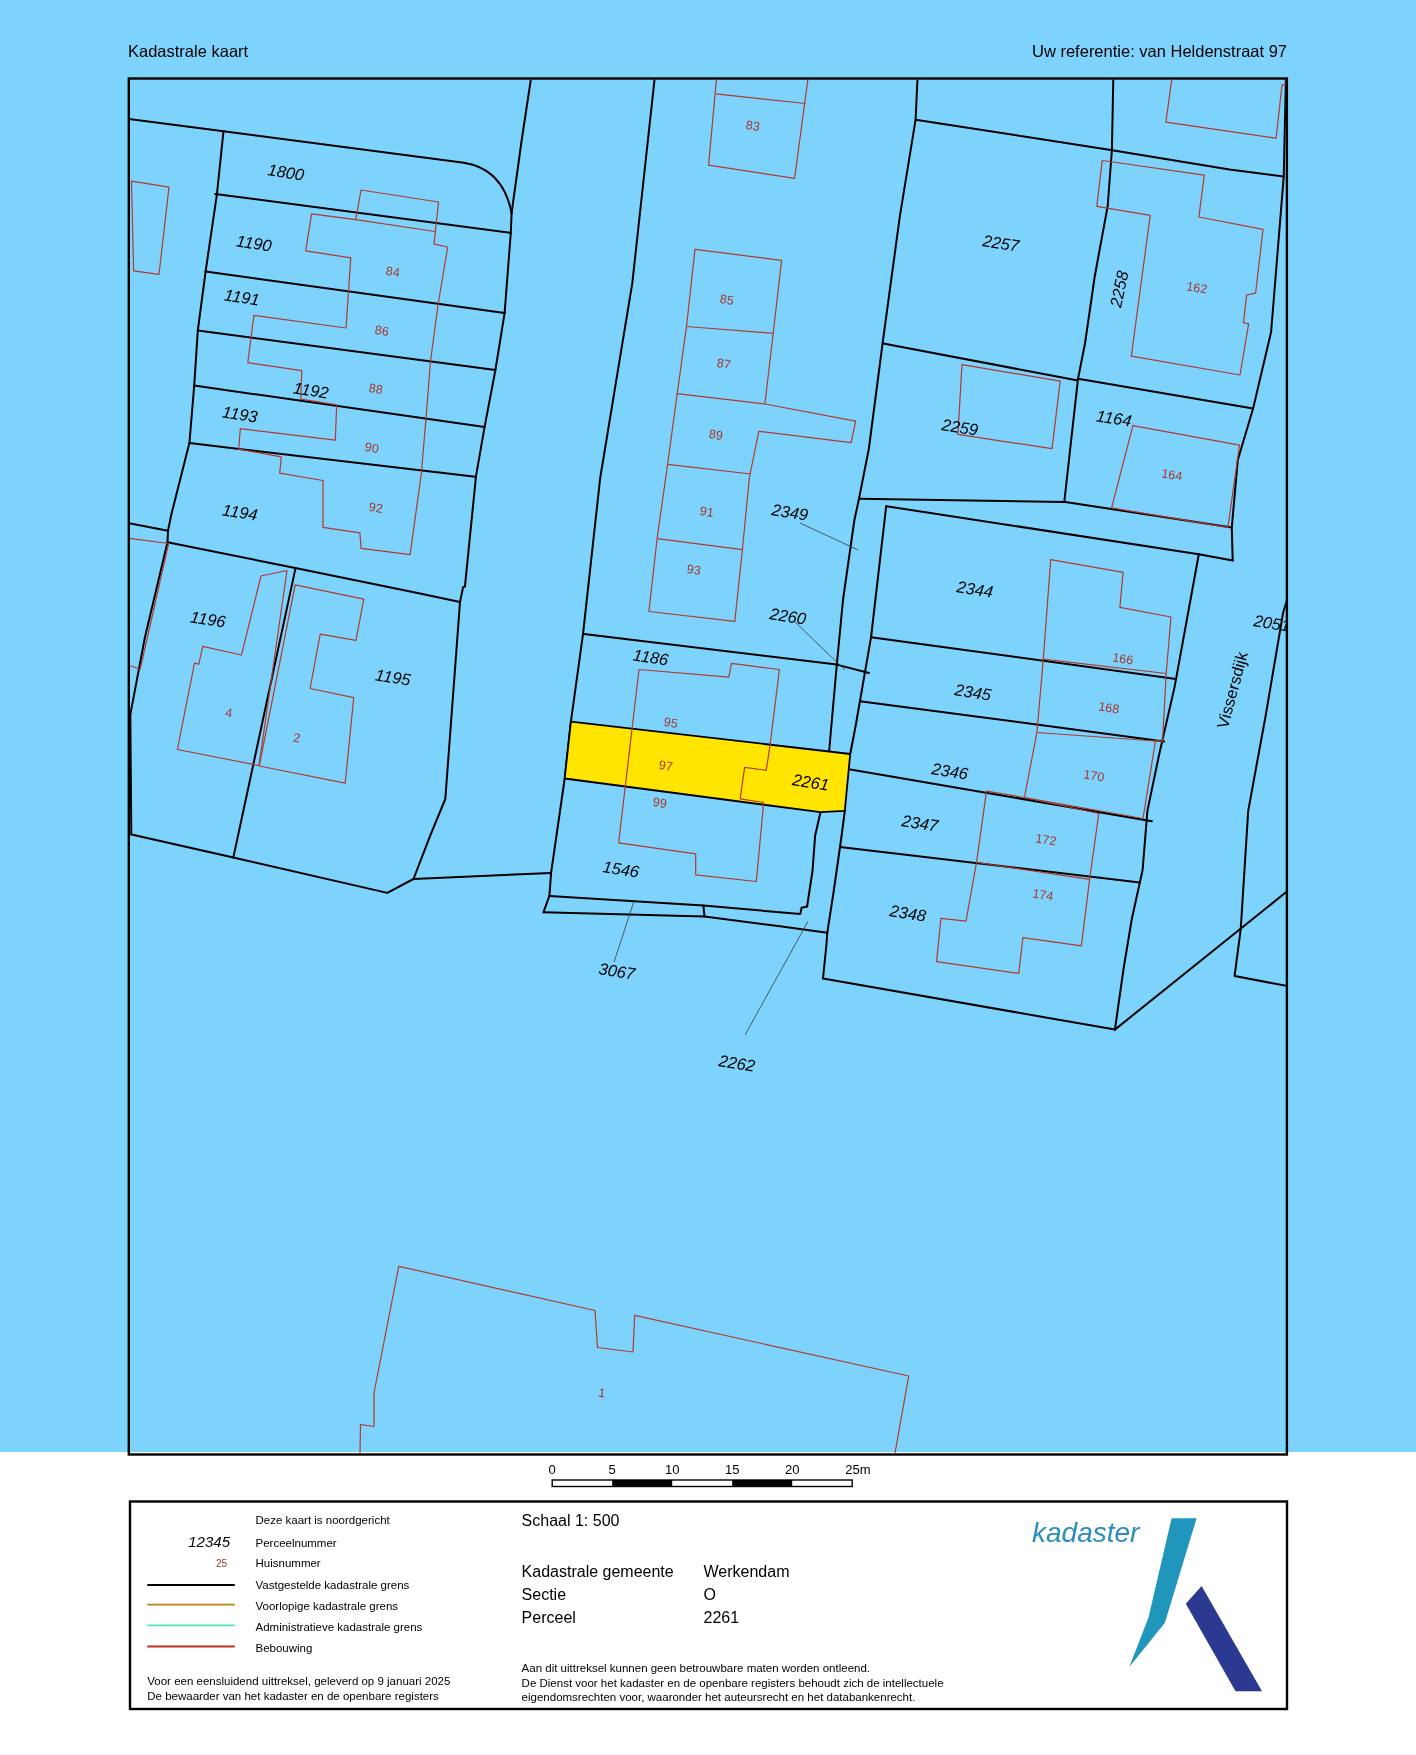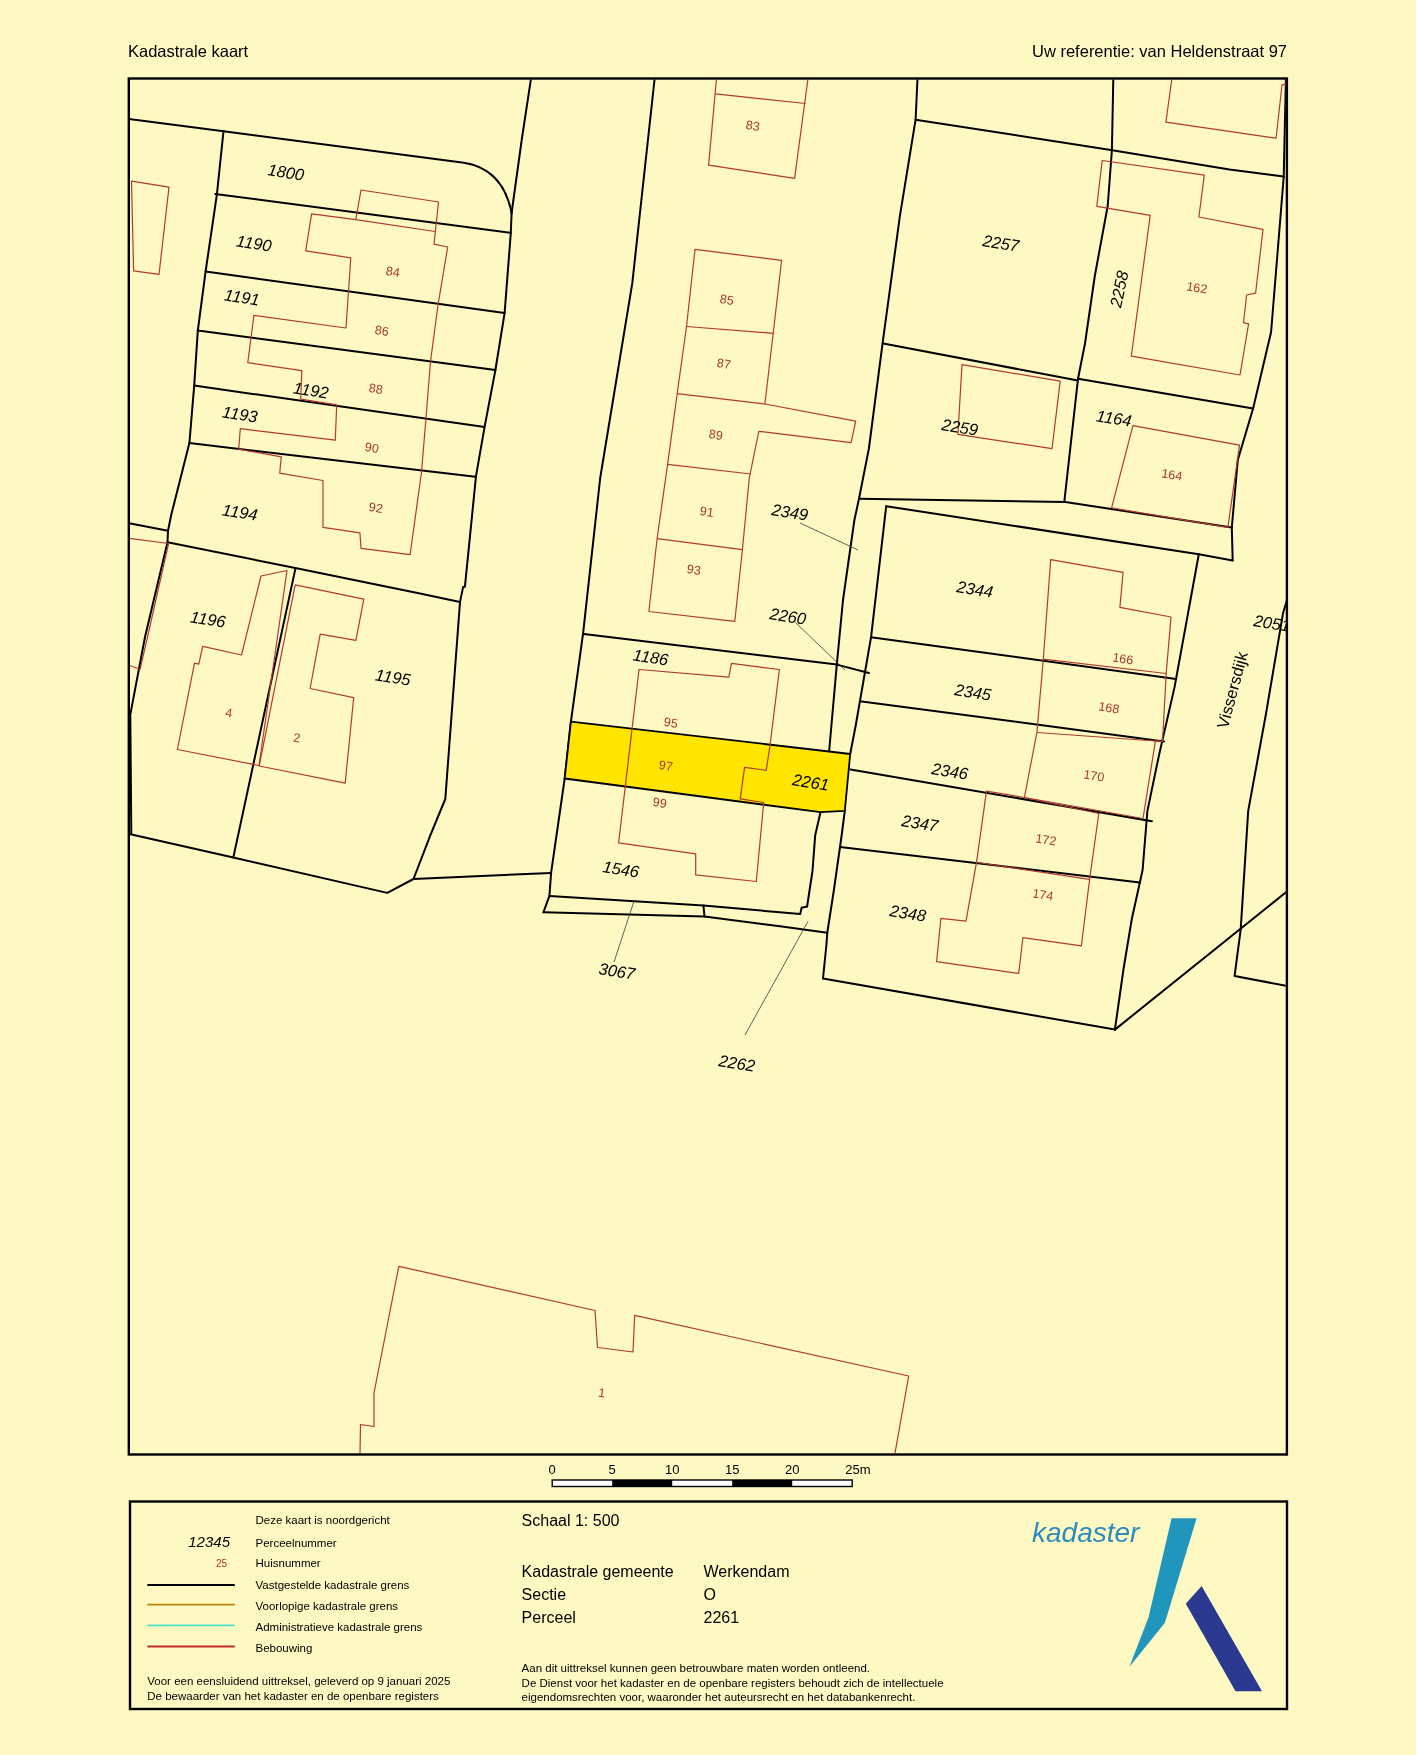--- a/index.html
+++ b/index.html
@@ -1,16 +1,16 @@
 <!DOCTYPE html>
 <html><head>
 <meta charset="utf-8">
 <style>
 html,body{margin:0;padding:0;background:#ffffff;width:1416px;height:1755px;overflow:hidden;font-family:"Liberation Sans",sans-serif;}
-#page{position:relative;width:1416px;height:1755px;background:#fef9c3;}
+#page{position:relative;width:1416px;height:1452px;background:#7dd3fc;}
 svg{position:absolute;left:0;top:0;}
 text{font-family:"Liberation Sans",sans-serif;}
 .plbl{font-style:italic;fill:#000000;font-size:16.5px;}
 .hnum{fill:#a8382e;font-size:12.5px;}
 </style>
 </head>
 <body>
 <div id="page">
 <svg width="1416" height="1755" viewBox="0 0 1416 1755">
 

